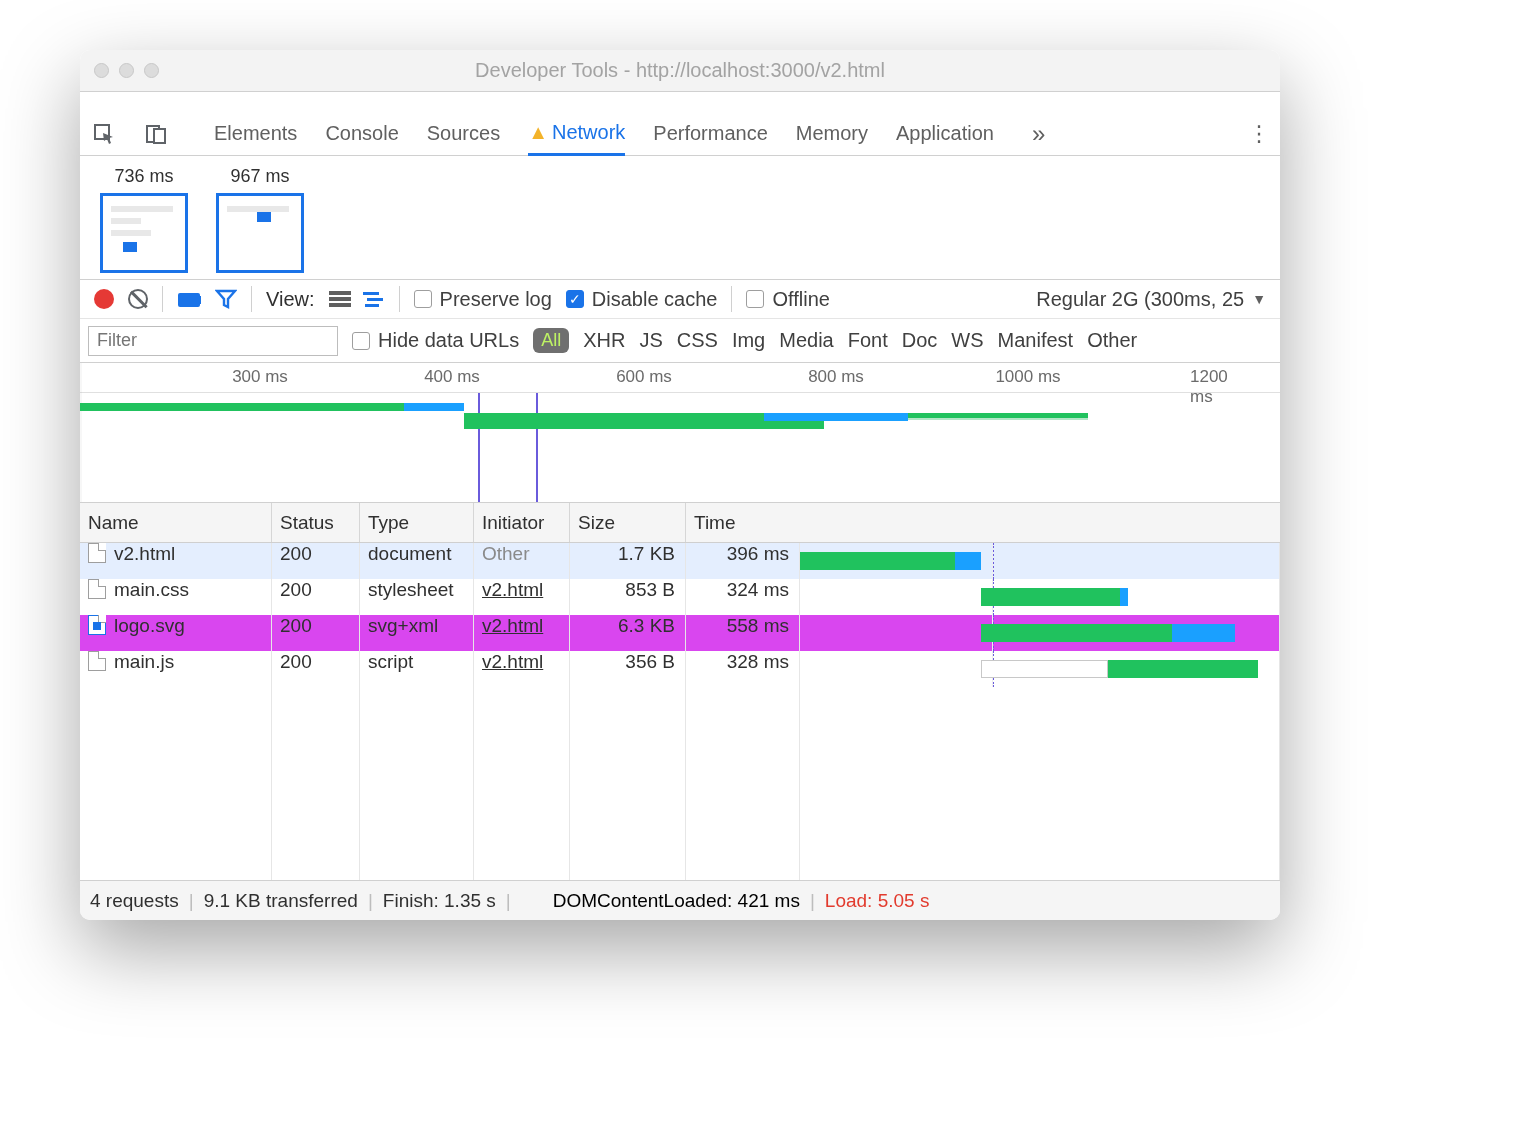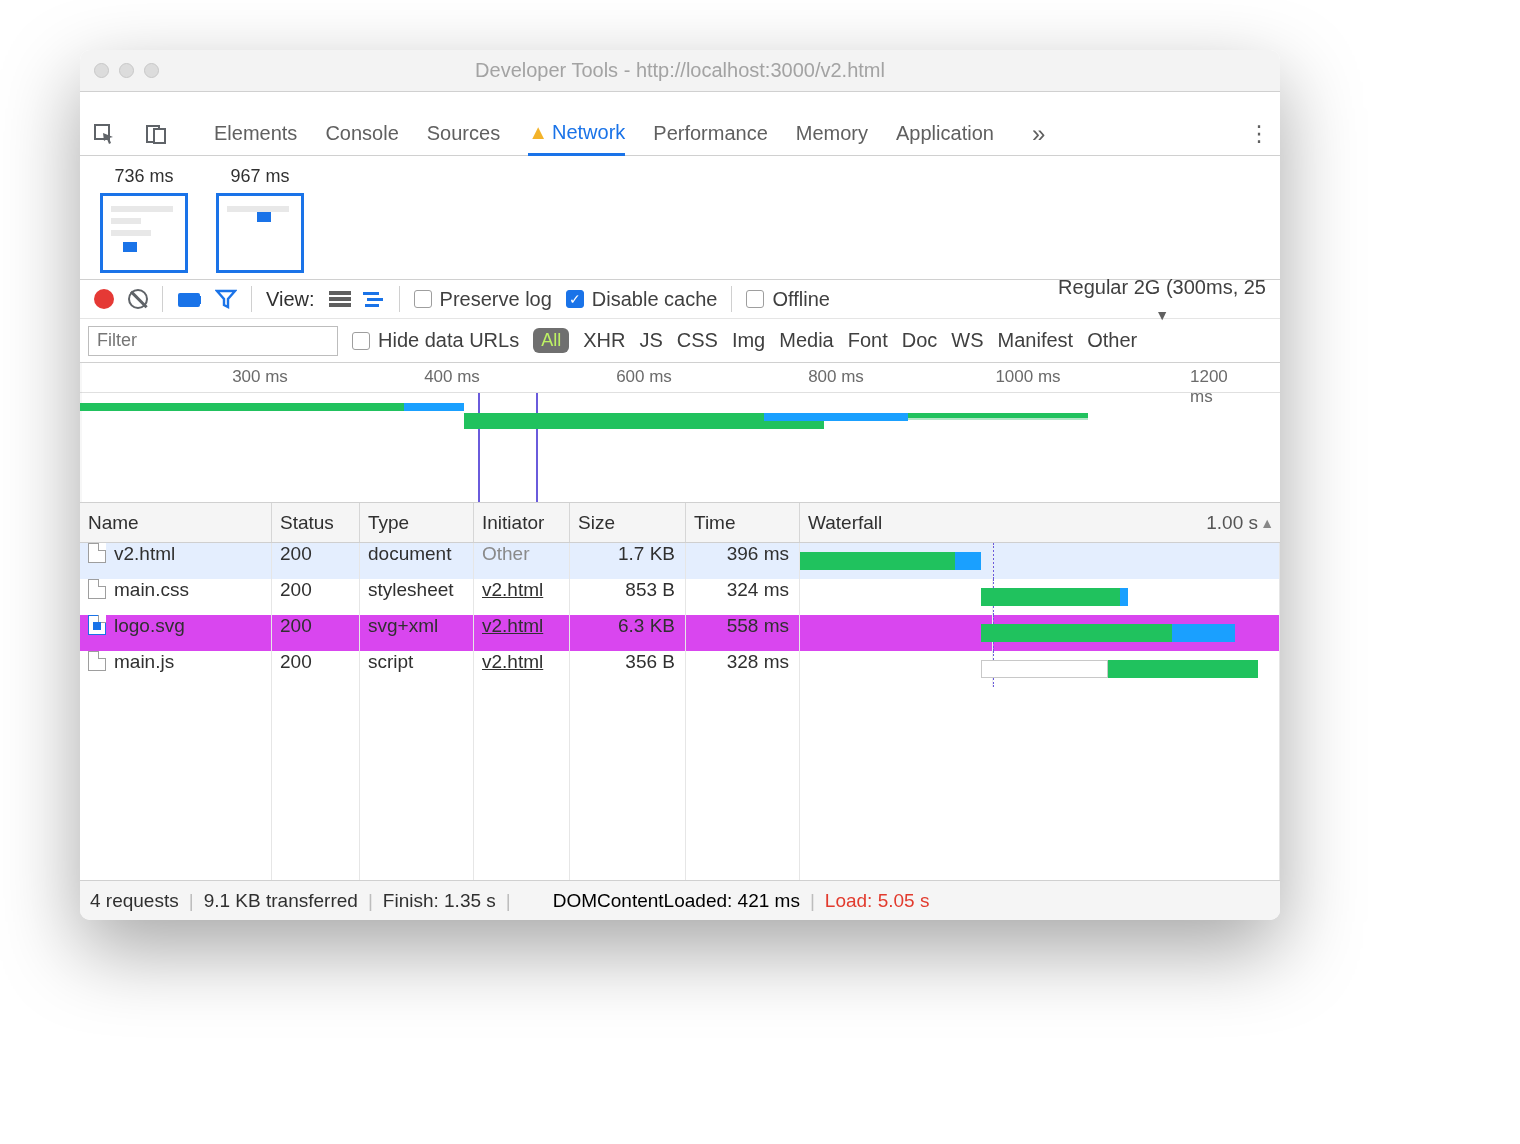--- a/index.html
+++ b/index.html
@@ -78,21 +78,21 @@
   .nosign { width:20px; height:20px; border:2.5px solid #5f6368; border-radius:50%; position:relative; }
   .nosign::after { content:""; position:absolute; left:-2px; top:7px; width:22px; height:2.5px; background:#5f6368; transform:rotate(45deg); }
   .vsep { width:1px; height:26px; background:#d0d0d0; }
   .camera svg, .funnel svg { display:block; }
   .toolbar .label { color:#303030; }
   .viewicons { display:flex; gap:12px; }
   .viewicons .vi { width:22px; height:18px; }
   .chkwrap { display:flex; align-items:center; gap:8px; }
   .chkbox { width:18px; height:18px; border:1px solid #9e9e9e; border-radius:3px; display:inline-flex; align-items:center; justify-content:center; background:#fff; }
   .chkbox.checked { background:#1a73e8; border-color:#1a73e8; color:#fff; font-size:14px; line-height:1; }
-  .throttle { margin-left:auto; display:flex; align-items:center; gap:8px; white-space:nowrap; overflow:hidden;flex-direction:column; }
+  .throttle { margin-left:auto; display:flex; align-items:center; gap:8px; white-space:nowrap; overflow:hidden; }
   .tri { font-size:14px; color:#606060; }
   
   .filterbar {
     height: 44px; display:flex; align-items:center; gap:14px; padding:0 8px;
     border-bottom:1px solid #d0d0d0;
     font-size:20px; color:#404040;
   }
   .filterinput {
     width: 250px; height:30px; border:1px solid #bdbdbd; padding:0 8px;
     font-size:18px; color:#9e9e9e; background:#fff;
@@ -332,25 +332,20 @@
       </div>
     <div class="col c-init">
         <span>Initiator</span>
       </div>
     <div class="col c-size">
         <span>Size</span>
       </div>
     <div class="col c-time">
         <span>Time</span>
       </div>
-    <div class="col c-wf">
-      <span class="wf-label">Waterfall</span>
-      <span class="wf-time">1.00 s</span>
-      <span class="sortarr">▲</span>
-    </div>
   </div>
 
   <div class="tbody">
     <div class="bgcols">
       <div class="c-name"></div>
         <div class="c-status"></div>
         <div class="c-type"></div>
       <div class="c-init"></div>
         <div class="c-size"></div>
         <div class="c-time"></div>

